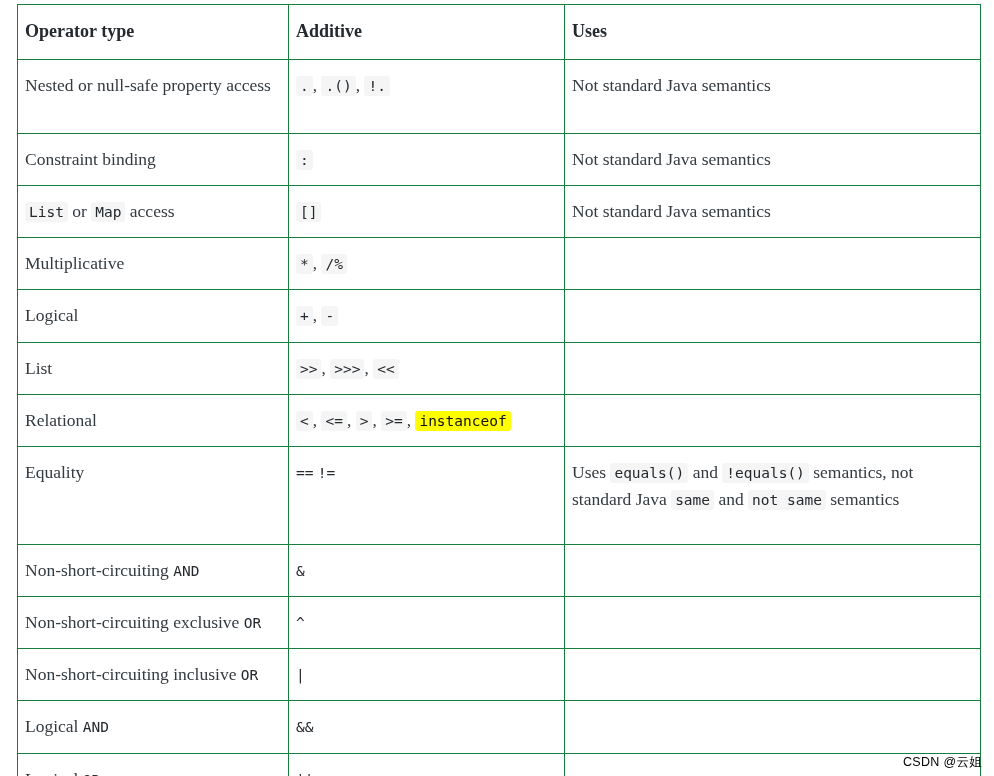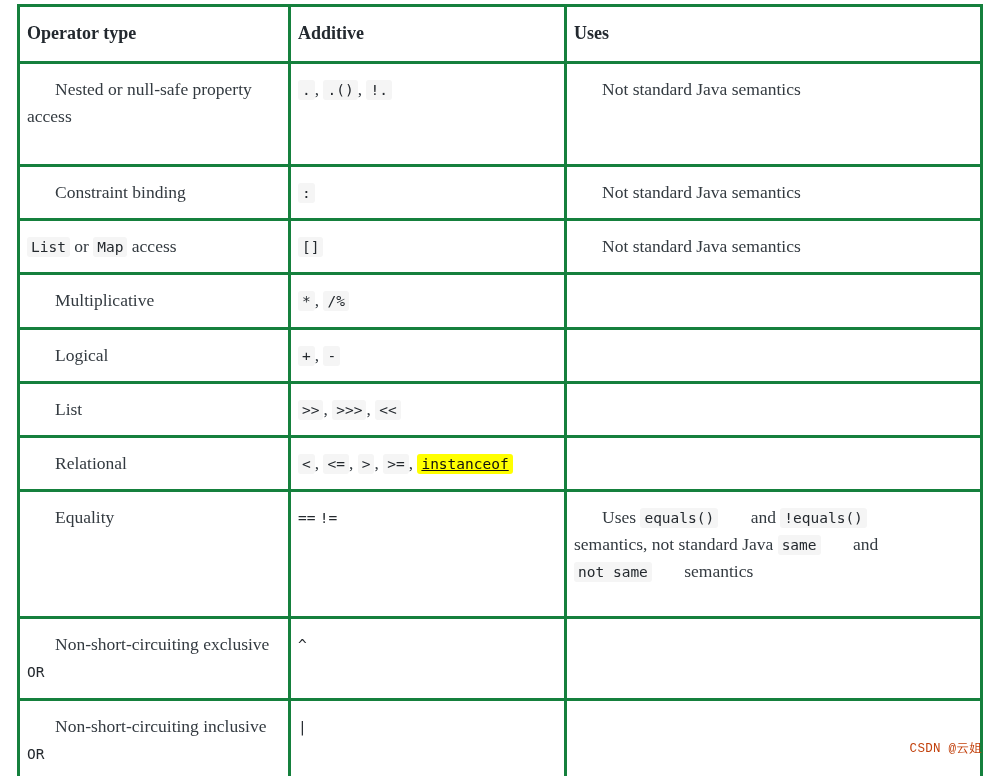--- a/index.html
+++ b/index.html
@@ -27,21 +27,21 @@
     table-layout: fixed;
     border: 1px solid #e3e3e3;
     background: #fff;
   }
   table.op-table col.c1 { width: 271px; }
   table.op-table col.c2 { width: 276px; }
   table.op-table col.c3 { width: 416px; }
 
   table.op-table th,
   table.op-table td {
-    border: 3px solid #15803d;
+    border: 1px solid #15803d;
     text-align: left;
     vertical-align: top;
     padding: 12px 8px 12px 7px;
     font-size: 17.5px;
     line-height: 1.55;
     color: #333a40;
   }
   table.op-table th {
     font-weight: bold;
     font-size: 18px;
@@ -58,38 +58,37 @@
     font-size: 14.5px;
     background: #f5f5f5;
     border-radius: 3px;
     padding: 2px 4px;
     color: #24292e;
     white-space: pre;
   }
   .code.hl {
     background: #ffff00;
     color: #101010;
-    text-decoration: underline;
   }
   .code.plain {
     background: transparent;
     padding: 2px 0;
   }
   .sep {
     font-family: "Liberation Serif", "DejaVu Serif", serif;
     font-size: 17.5px;
   }
-  .notes-text { font-size: 17.5px; margin-left: 28px; }
+  .notes-text { font-size: 17.5px; }
   .watermark {
     position: absolute;
     right: 12px;
-    bottom: 19px;
-    font-family: Liberation Mono, monospace;
+    bottom: 5px;
+    font-family: Liberation Sans, sans-serif;
     font-size: 12.5px;
-    color: #c2410c;
+    color: #000000;
     letter-spacing: 0.3px;
     white-space: nowrap;
   }
 </style>
 </head>
 <body>
 
 <div class="table-wrap">
   <table class="op-table">
     <colgroup>
@@ -139,20 +138,25 @@
           <td><span class="notes-text">Relational</span></td>
           <td><code class="code">&lt;</code><span class="sep">, </span><code class="code">&lt;=</code><span class="sep">, </span><code class="code">&gt;</code><span class="sep">, </span><code class="code">&gt;=</code><span class="sep">, </span><code class="code hl">instanceof</code></td>
           <td></td>
         </tr>
         <tr class="r-tall2">
           <td><span class="notes-text">Equality</span></td>
           <td><code class="code plain">==</code><span class="sep"> </span><code class="code plain">!=</code></td>
           <td><span class="notes-text">Uses </span><code class="code">equals()</code><span class="notes-text"> and </span><code class="code">!equals()</code><span class="notes-text"> semantics, not standard Java </span><code class="code">same</code><span class="notes-text"> and </span><code class="code">not same</code><span class="notes-text"> semantics</span></td>
         </tr>
         <tr>
+          <td><span class="notes-text">Non-short-circuiting </span><code class="code plain">AND</code></td>
+          <td><code class="code plain">&amp;</code></td>
+          <td></td>
+        </tr>
+        <tr>
           <td><span class="notes-text">Non-short-circuiting exclusive </span><code class="code plain">OR</code></td>
           <td><code class="code plain">^</code></td>
           <td></td>
         </tr>
         <tr>
           <td><span class="notes-text">Non-short-circuiting inclusive </span><code class="code plain">OR</code></td>
           <td><code class="code plain">|</code></td>
           <td></td>
         </tr>
         <tr>

